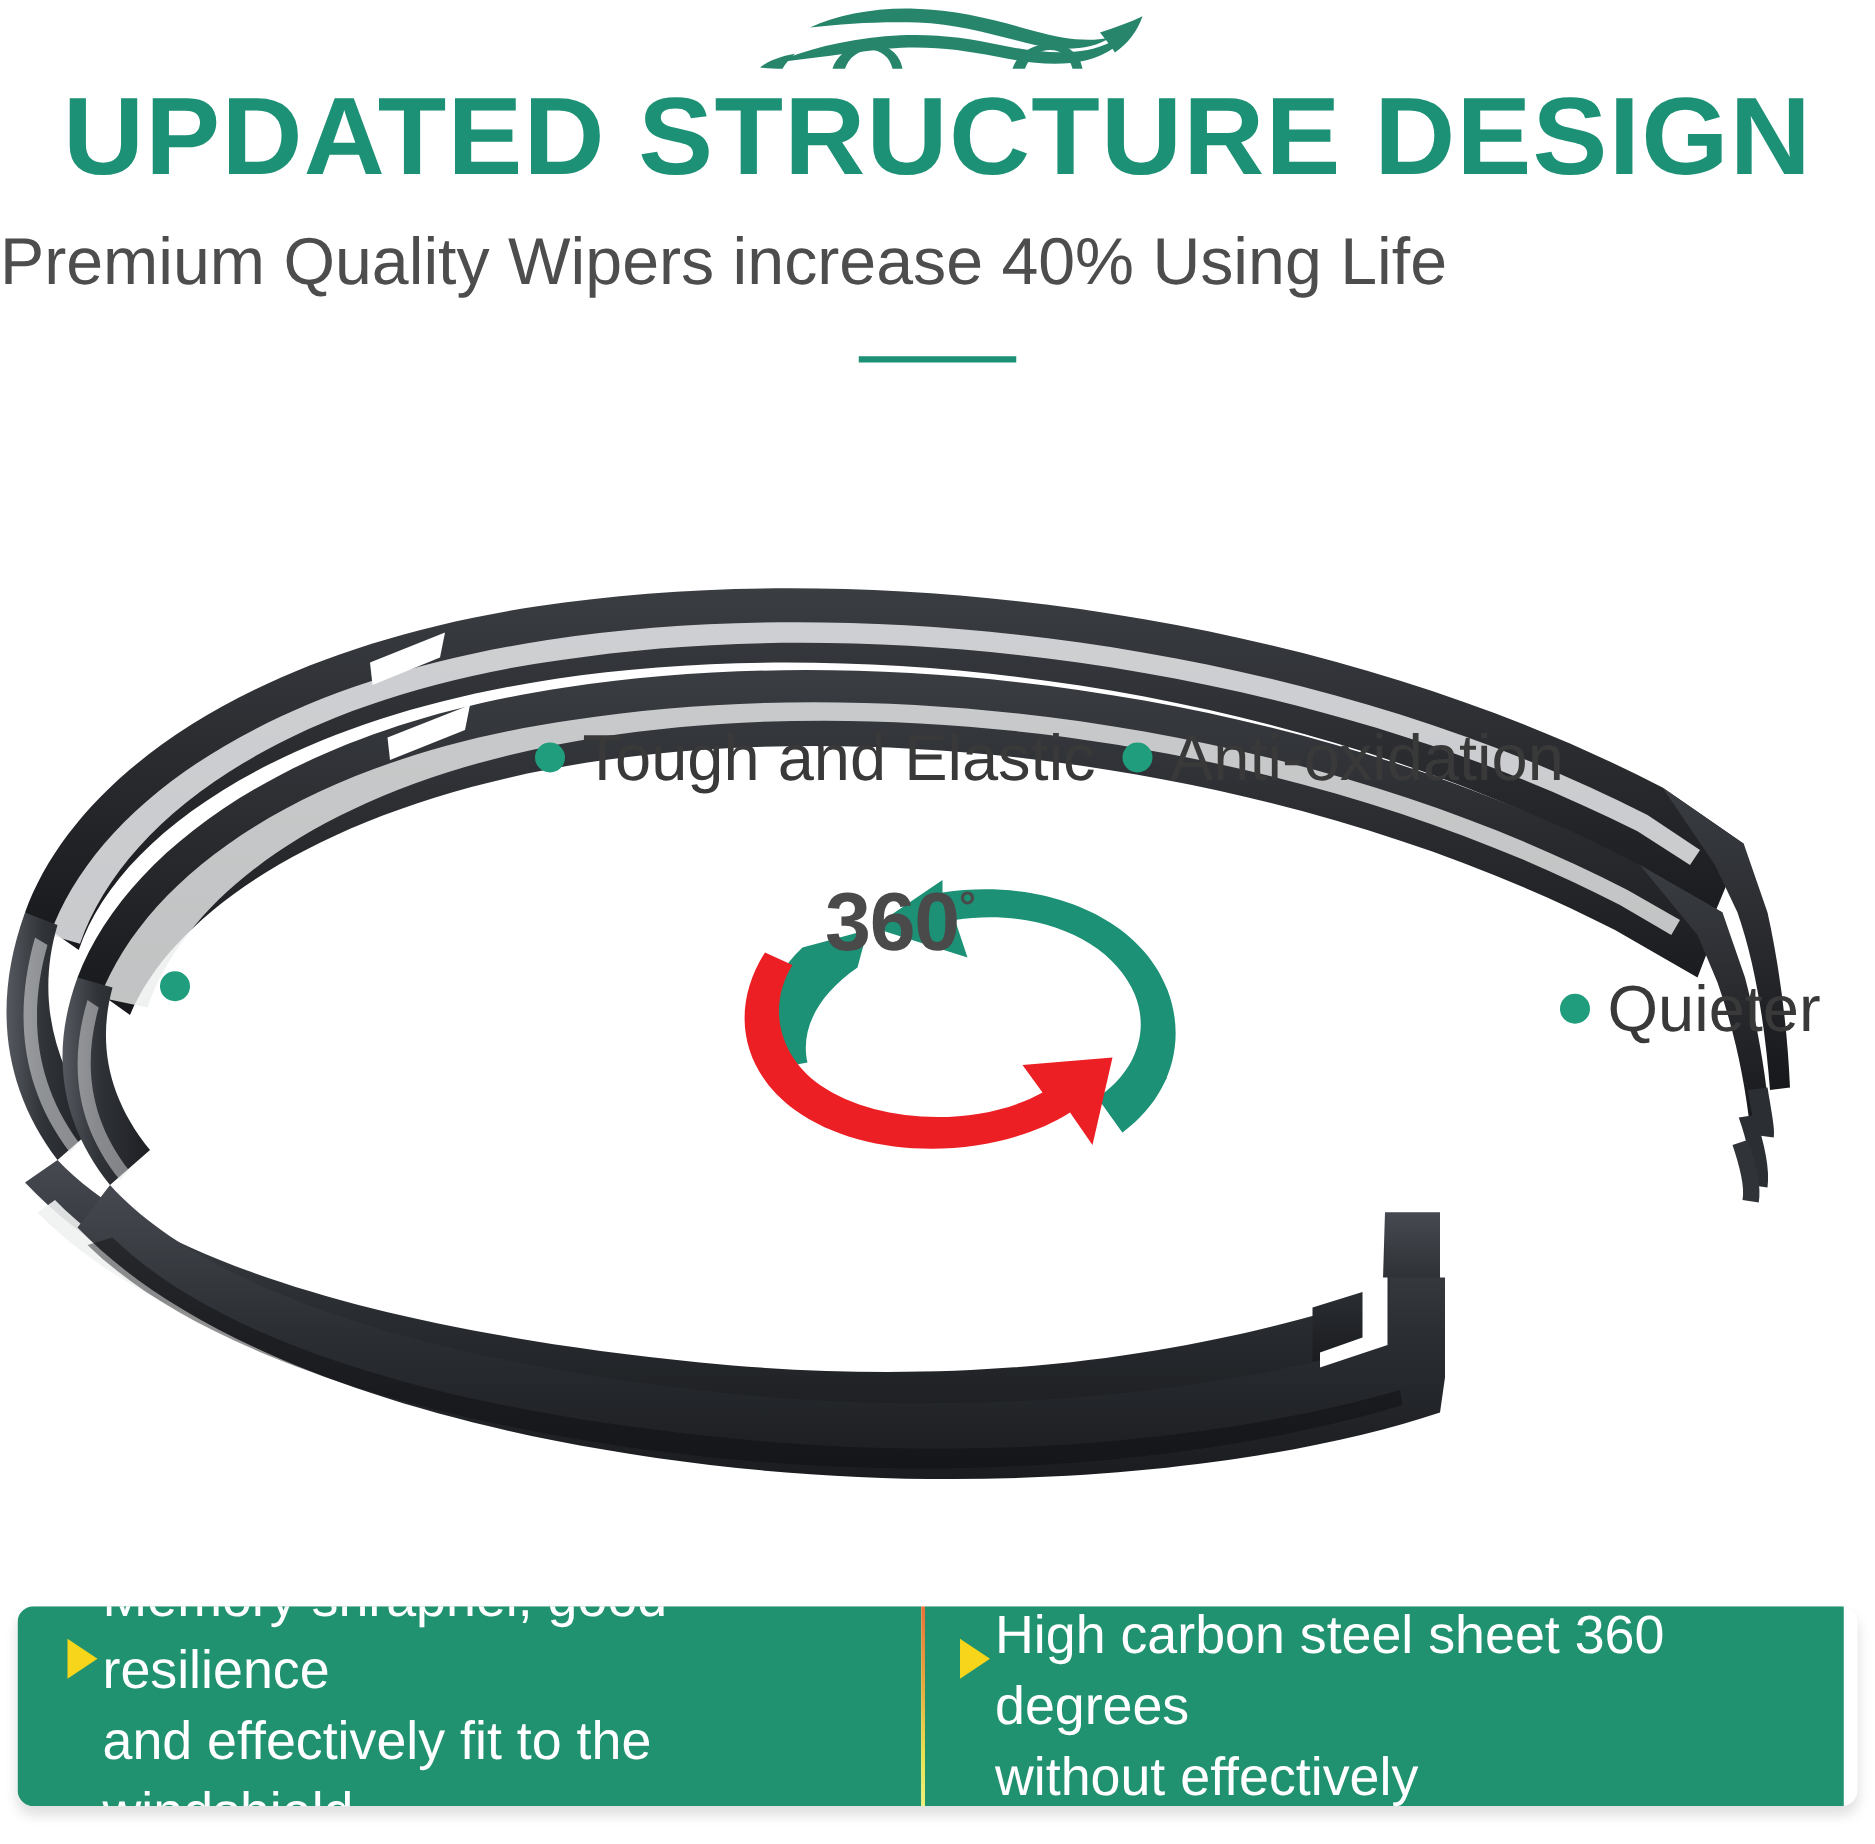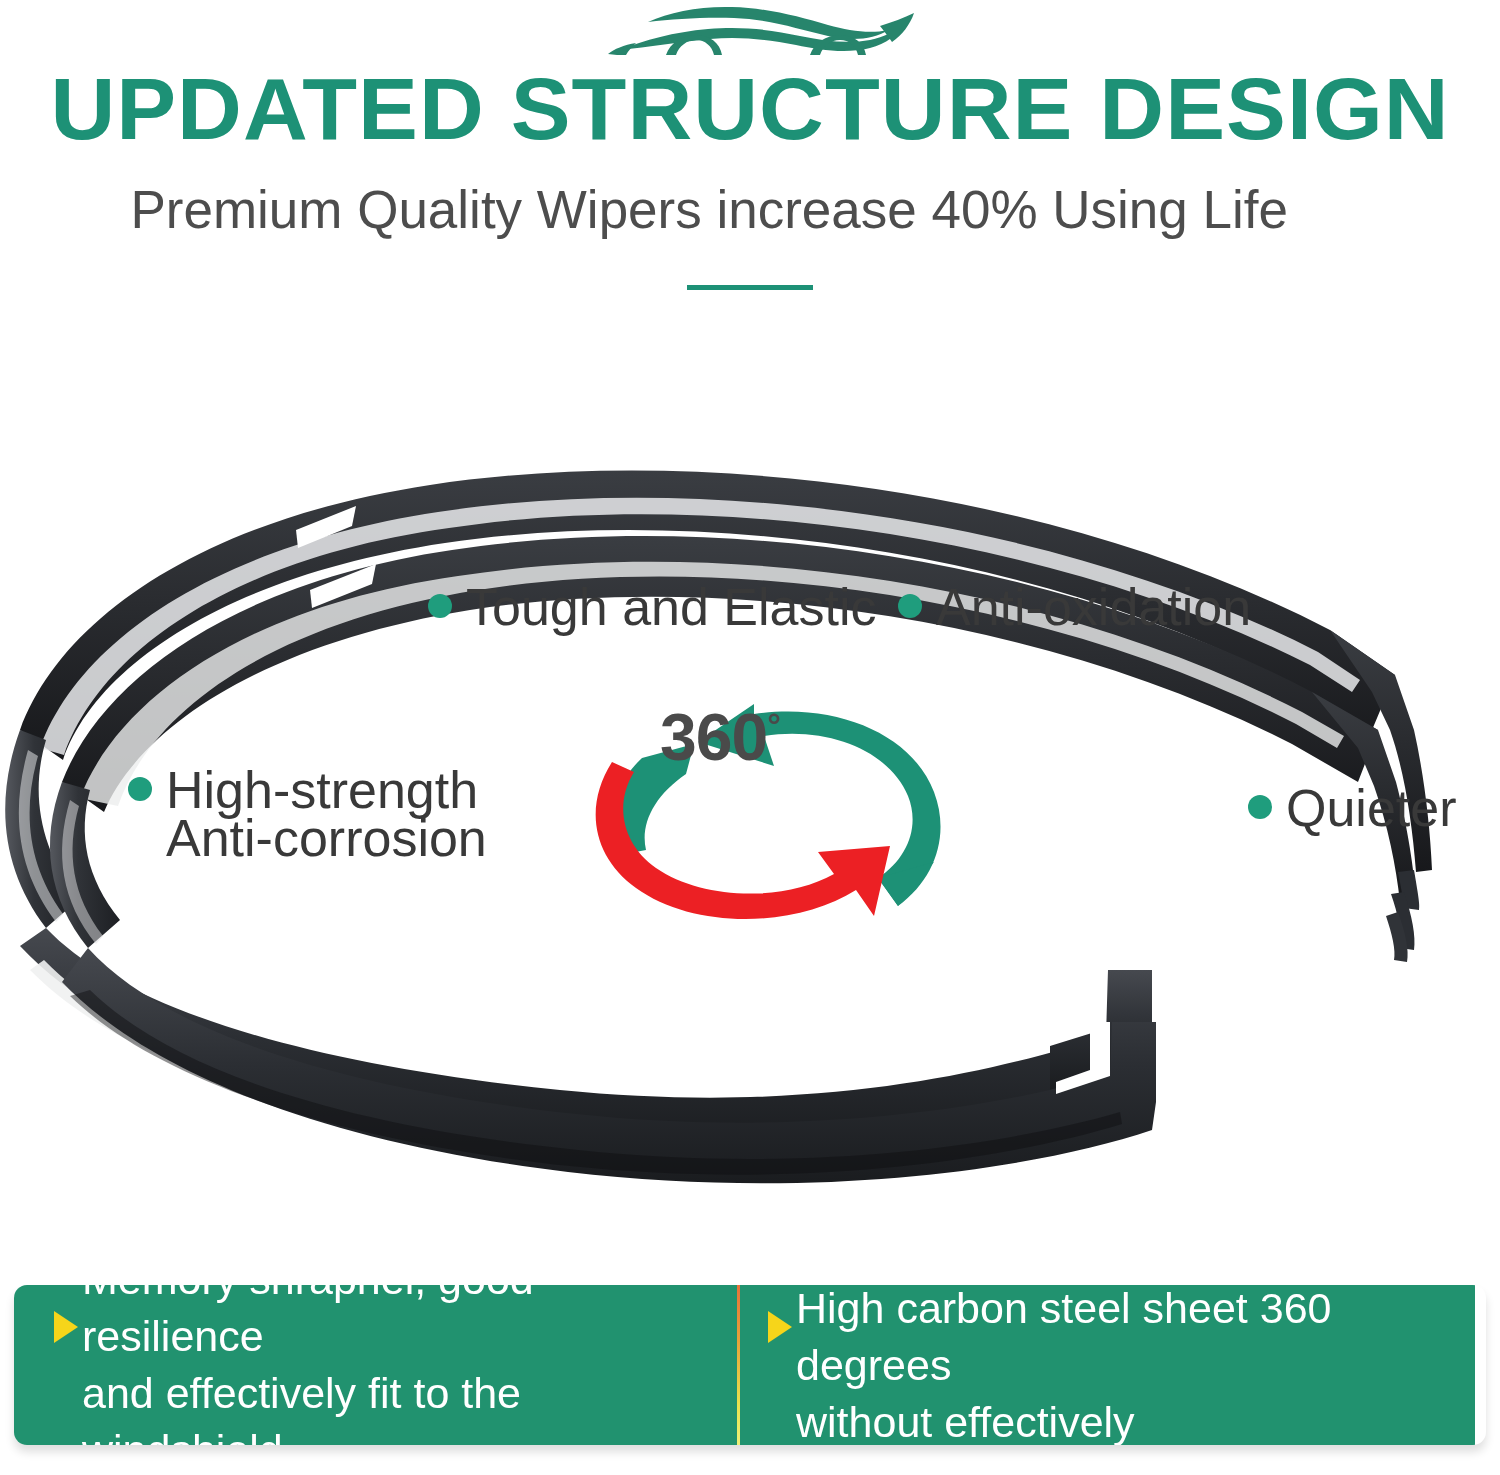--- a/index.html
+++ b/index.html
@@ -39,28 +39,27 @@
     letter-spacing: 1px;
     color: #1d9176;
     transform: scaleX(1.02);
     white-space: nowrap;
   }
   #subtitle {
     position: absolute;
     left: 0;
     top: 178px;
     width: 1268px;
-    text-align: right;
+    text-align: left;
     font-family: "Liberation Sans Narrow", "Liberation Sans", sans-serif;
     font-weight: normal;
     font-size: 53px;
     line-height: 64px;
     color: #4d4d4d;
     white-space: nowrap;
-    padding-left: 20px;
   }
   #title-divider {
     position: absolute;
     left: 687px;
     top: 285px;
     width: 126px;
     height: 5px;
     background: #1d9176;
   }
 
@@ -275,24 +274,20 @@
 
   <div class="feature-label" id="label-antiox">
     <span class="feature-bullet"></span>
     <span class="feature-text">
       <span class="ln">Anti-oxidation</span>
     </span>
   </div>
 
   <div class="feature-label" id="label-highstr">
     <span class="feature-bullet"></span>
-    <span class="feature-text">
-      <span class="ln">High-strength</span>
-      <span class="ln">Anti-corrosion</span>
-    </span>
   </div>
 
   <div class="feature-label" id="label-quieter">
     <span class="feature-bullet"></span>
     <span class="feature-text">
       <span class="ln">Quieter</span>
     </span>
   </div>
 
   <div id="badge-360">

